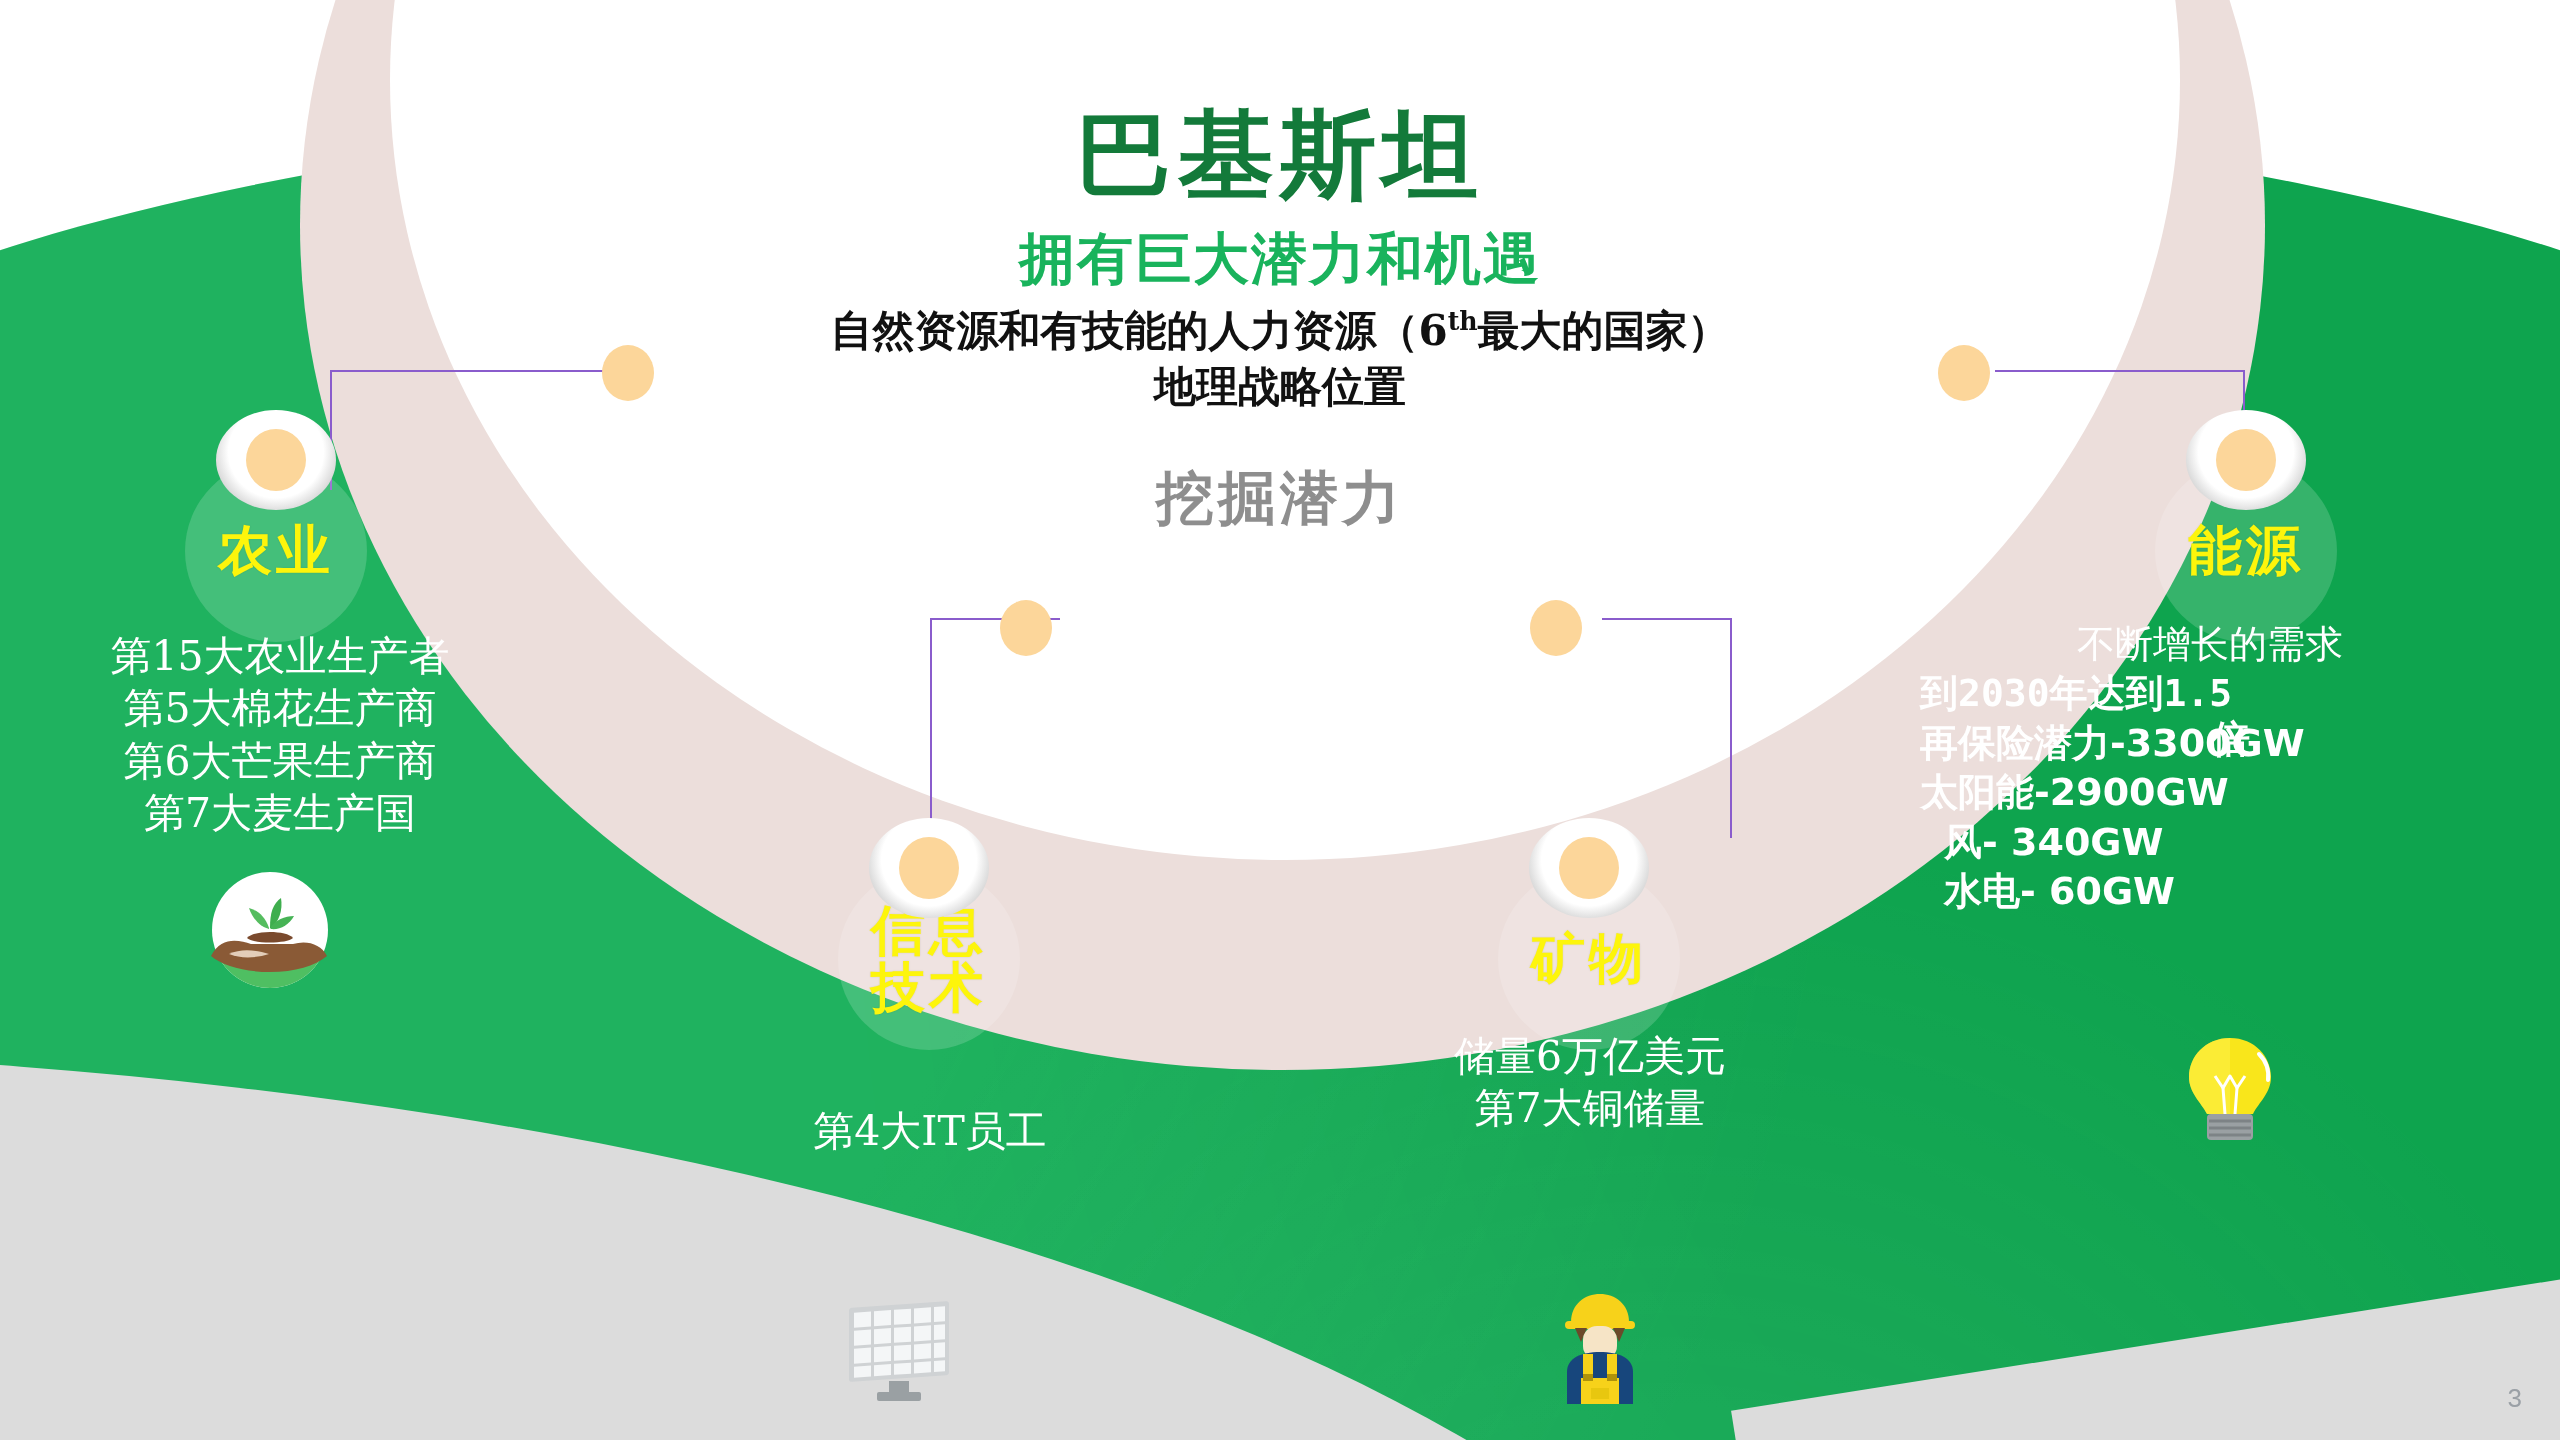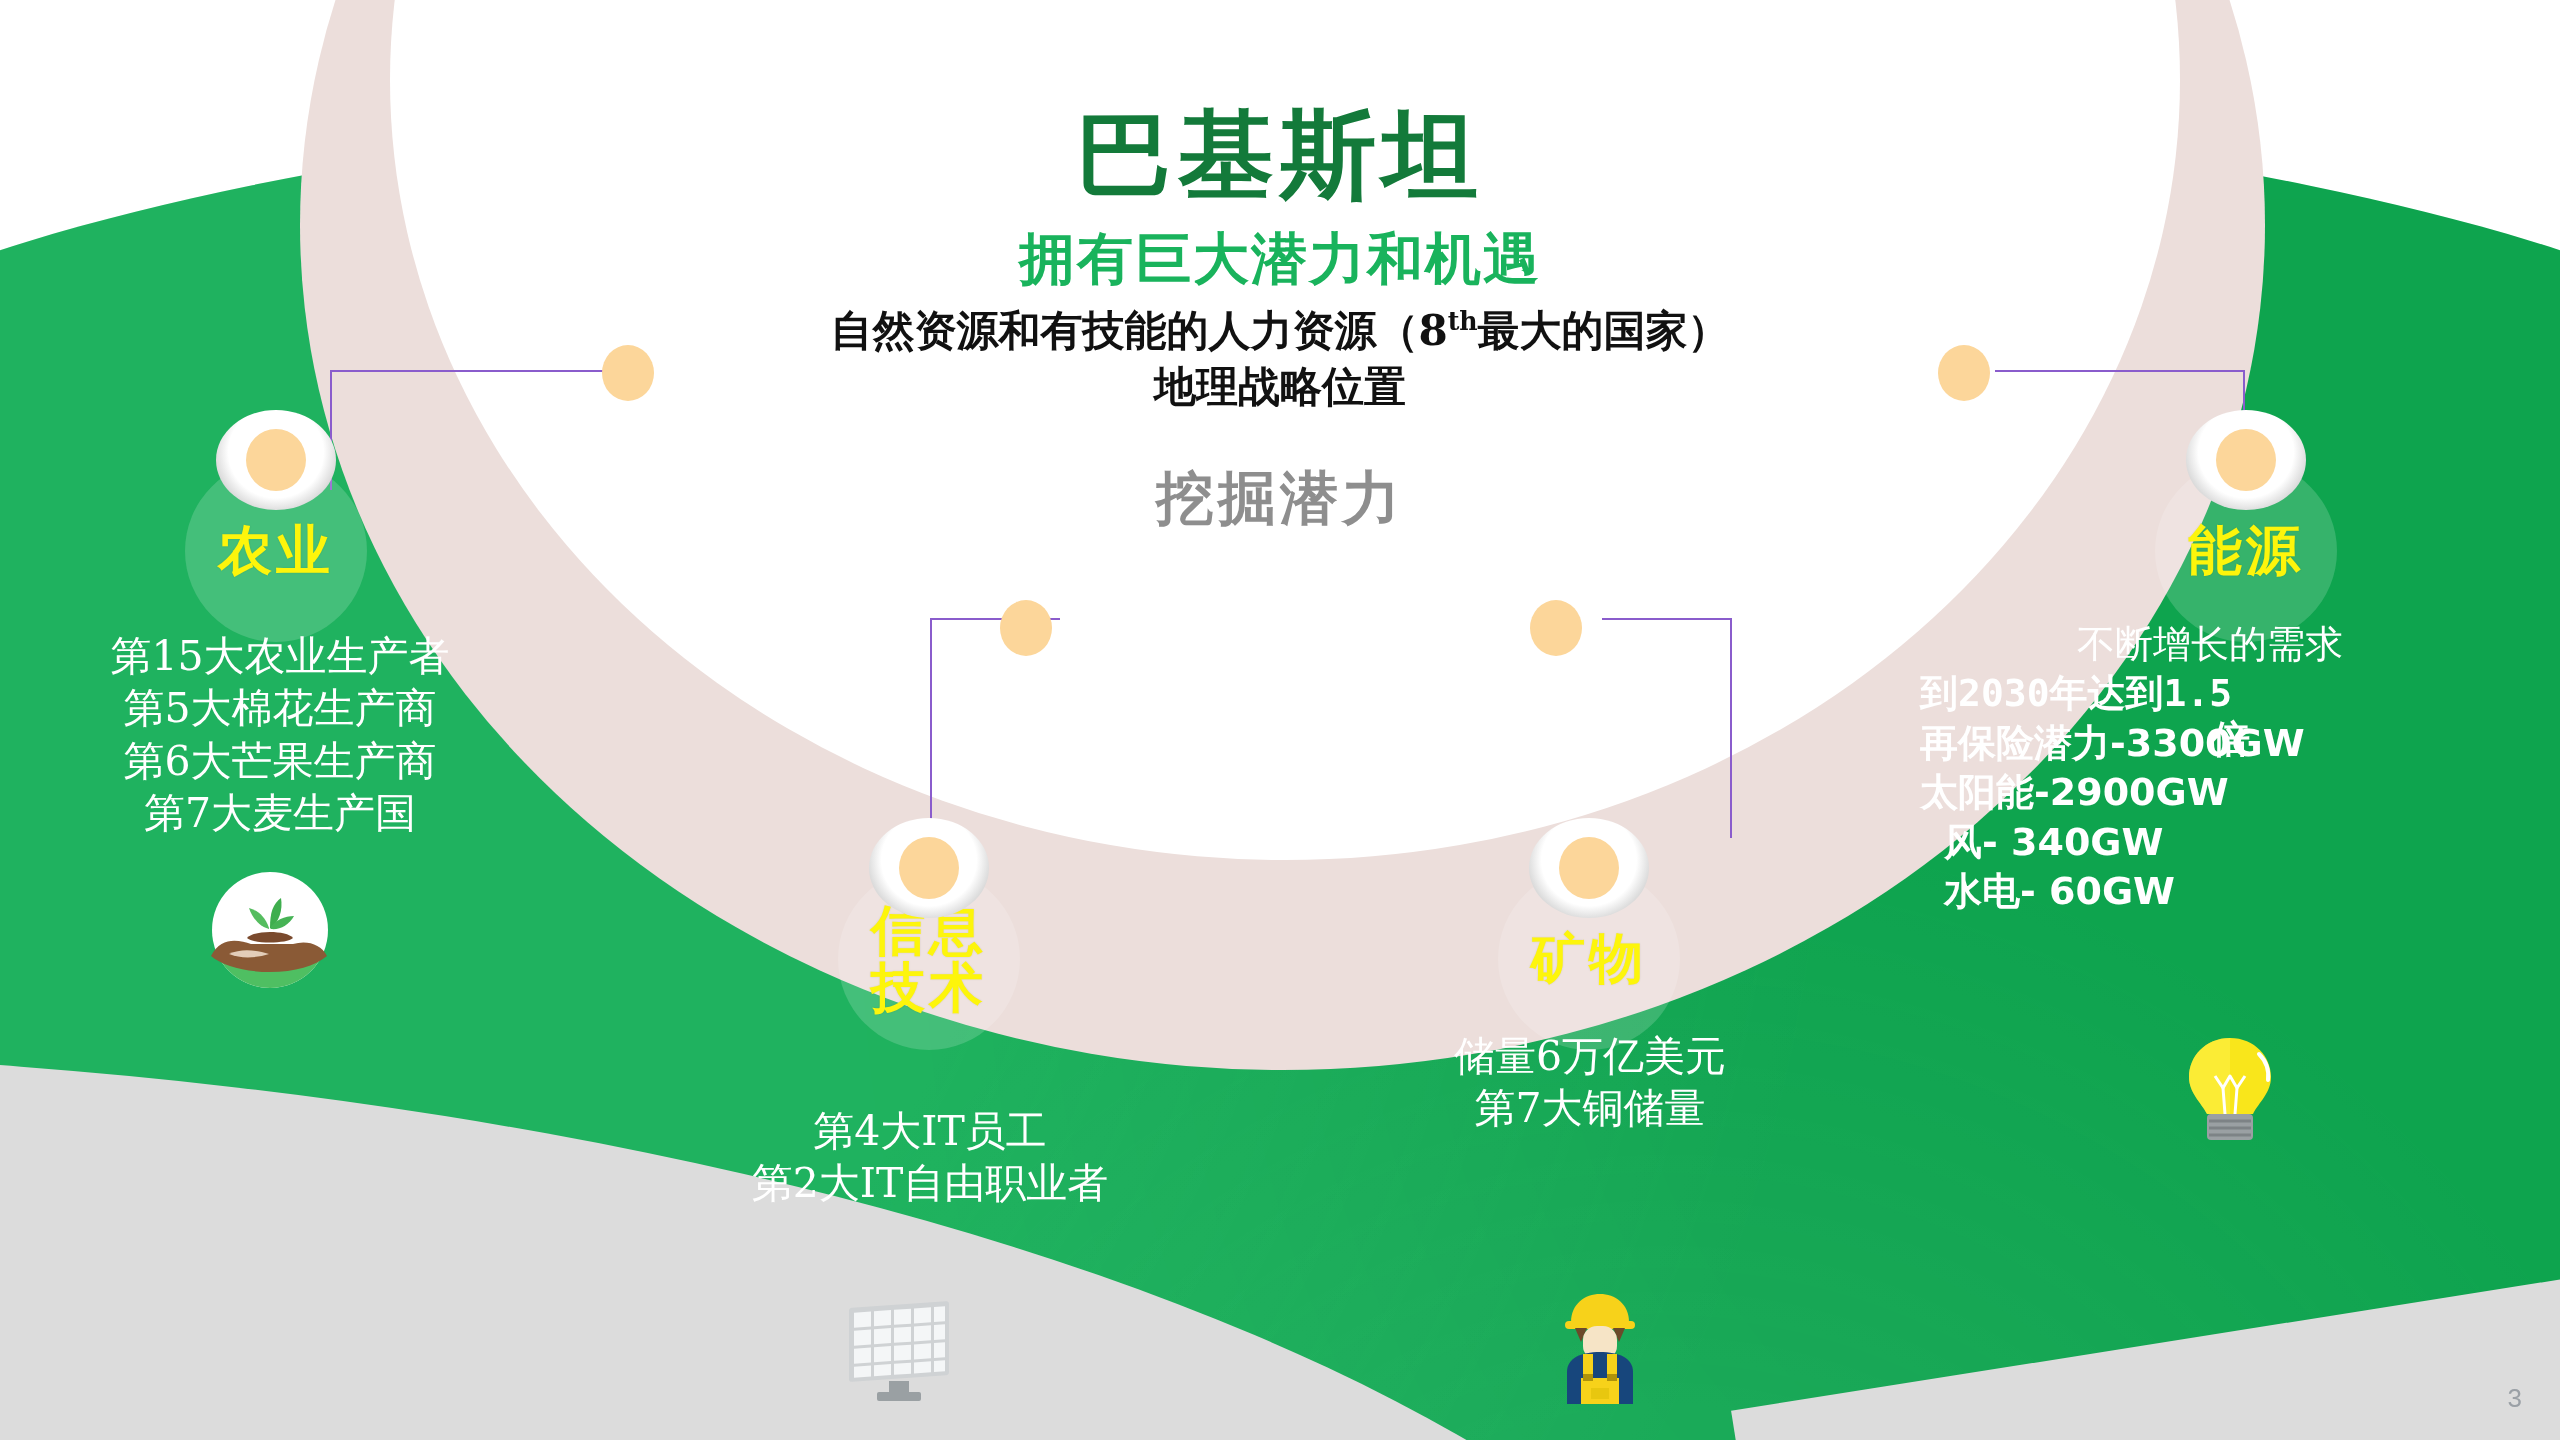--- a/index.html
+++ b/index.html
@@ -139,21 +139,21 @@
   <div class="green-body"></div>
   <div class="pink-ring"></div>
   <div class="white-core"></div>
   <div class="gray-foot"></div>
   <div class="gray-right"></div>
 
   <div class="header">
     <div class="title">巴基斯坦</div>
     <div class="subtitle">拥有巨大潜力和机遇</div>
     <div class="lead">
-      <div><span>自然资源和有技能的人力资源（8</span><sup>th</sup><span>最大的国家）</span></div>
+      <div><span>自然资源和有技能的人力资源（6</span><sup>th</sup><span>最大的国家）</span></div>
       <div>地理战略位置</div>
     </div>
     <div class="cta">挖掘潜力</div>
   </div>
 
   <div class="conn" style="left:330px;top:370px;width:300px;height:120px;">
     <div class="h" style="left:0;top:0;width:300px;"></div>
     <div class="v" style="left:0;top:0;height:120px;"></div>
   </div>
   <div class="dot-plain" style="left:602px;top:345px;"></div>
@@ -221,21 +221,20 @@
         <span>信息</span><br>
         <span>技术</span>
       </span>
     </div>
     <div class="halo" style="left:869px;top:818px;">
       <div class="core"></div>
     </div>
   </div>
   <div class="facts" style="left:680px;top:1105px;width:500px;">
     <div>第4大IT员工</div>
-    <div>第2大IT自由职业者</div>
   </div>
 
   <div class="ico" style="left:835px;top:1295px;">
     <svg width="130" height="110" viewBox="0 0 130 110">
       <g transform="skewY(-4)">
         <rect x="14" y="14" width="100" height="74" rx="3" fill="#cfd2d4"></rect>
         <g fill="#f4f6f7">
           <rect x="19" y="19" width="17" height="15"></rect>
             <rect x="39" y="19" width="17" height="15"></rect>
           <rect x="59" y="19" width="17" height="15"></rect>

